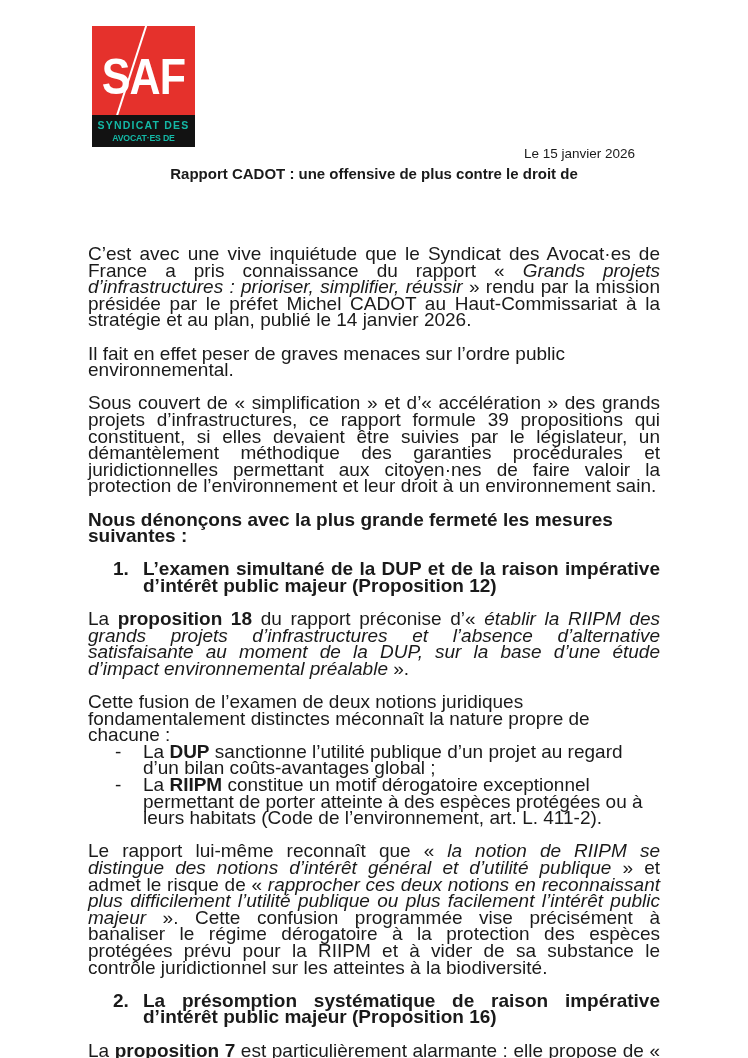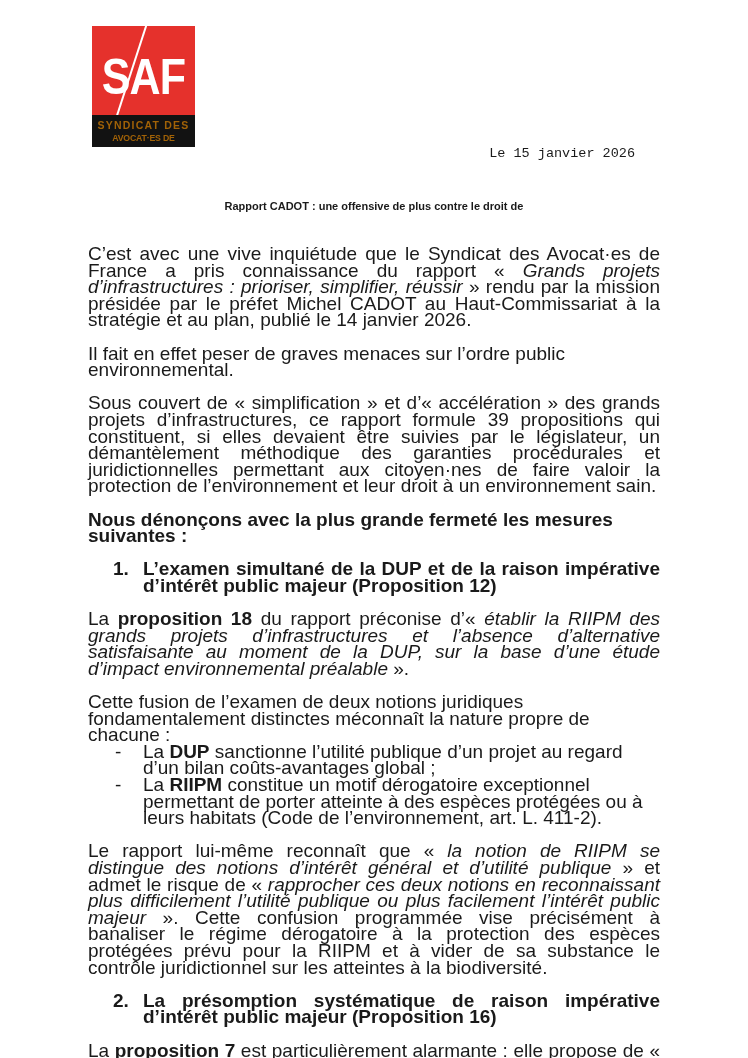--- a/index.html
+++ b/index.html
@@ -9,28 +9,28 @@
 
   
   .logo { position: absolute; left: 92px; top: 26px; width: 103px; height: 121px; overflow: hidden; }
   .logo-red { position: absolute; left: 0; top: 0; width: 103px; height: 89px; background: #e5312c; overflow: hidden; }
   .logo-slash { position: absolute; left: 55px; top: -6px; width: 1.6px; height: 110px; background: #ffffff;
                 transform: rotate(18deg); transform-origin: top left; }
   .logo-saf { position: absolute; left: 0; right: 0; top: 22px; text-align: center; color: #fff;
               font-family: "Liberation Sans", sans-serif; font-weight: bold; font-size: 50px;
               letter-spacing: -1px; line-height: 58px; transform: scaleX(0.86); }
   .logo-black { position: absolute; left: 0; top: 89px; width: 103px; height: 32px; background: #121212;
-                color: #a16207; text-align: center; font-weight: bold; }
+                color: #14b8a6; text-align: center; font-weight: bold; }
   .logo-l1 { display: block; font-size: 10.5px; letter-spacing: 1.2px; line-height: 13px; margin-top: 4px; }
   .logo-l2 { display: block; font-size: 9.5px; letter-spacing: -0.2px; line-height: 12px; transform: scaleX(0.92); }
 
-  .date { position: absolute; right: 89px; top: 146px; font-size: 13.5px; font-family: Liberation Mono, monospace; }
+  .date { position: absolute; right: 89px; top: 146px; font-size: 13.5px; }
 
-  .title { position: absolute; left: 88px; width: 572px; top: 196px; text-align: center;
-           font-weight: bold; font-size: 11px; line-height: 20px; }
+  .title { position: absolute; left: 88px; width: 572px; top: 164px; text-align: center;
+           font-weight: bold; font-size: 15px; line-height: 20px; }
 
   .body { position: absolute; left: 88px; width: 572px; top: 246px; font-size: 19px; line-height: 16.6px; }
   .body p { margin: 0 0 16.6px 0; text-align: justify; }
   .body p.left { text-align: left; }
   .body em { font-style: italic; }
   .body b { font-weight: bold; }
 
   .heading { display: flex; font-weight: bold; margin: 0 0 16.6px 0; }
   .heading .num { width: 55px; flex: none; padding-left: 25px; box-sizing: border-box; }
   .heading .htext { flex: 1; text-align: justify; }

